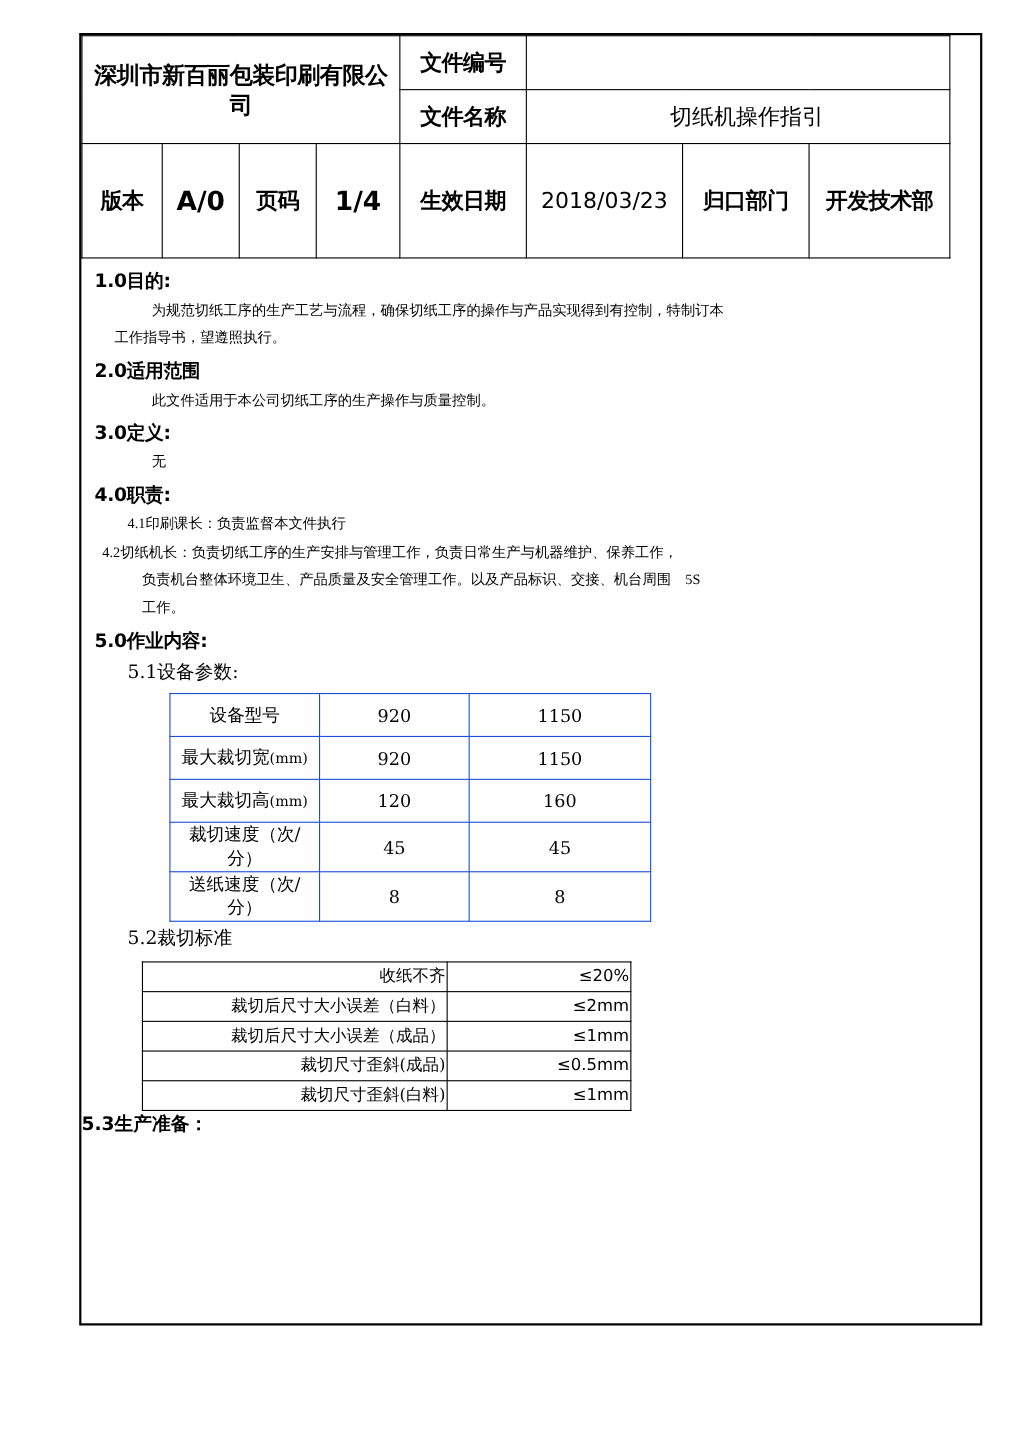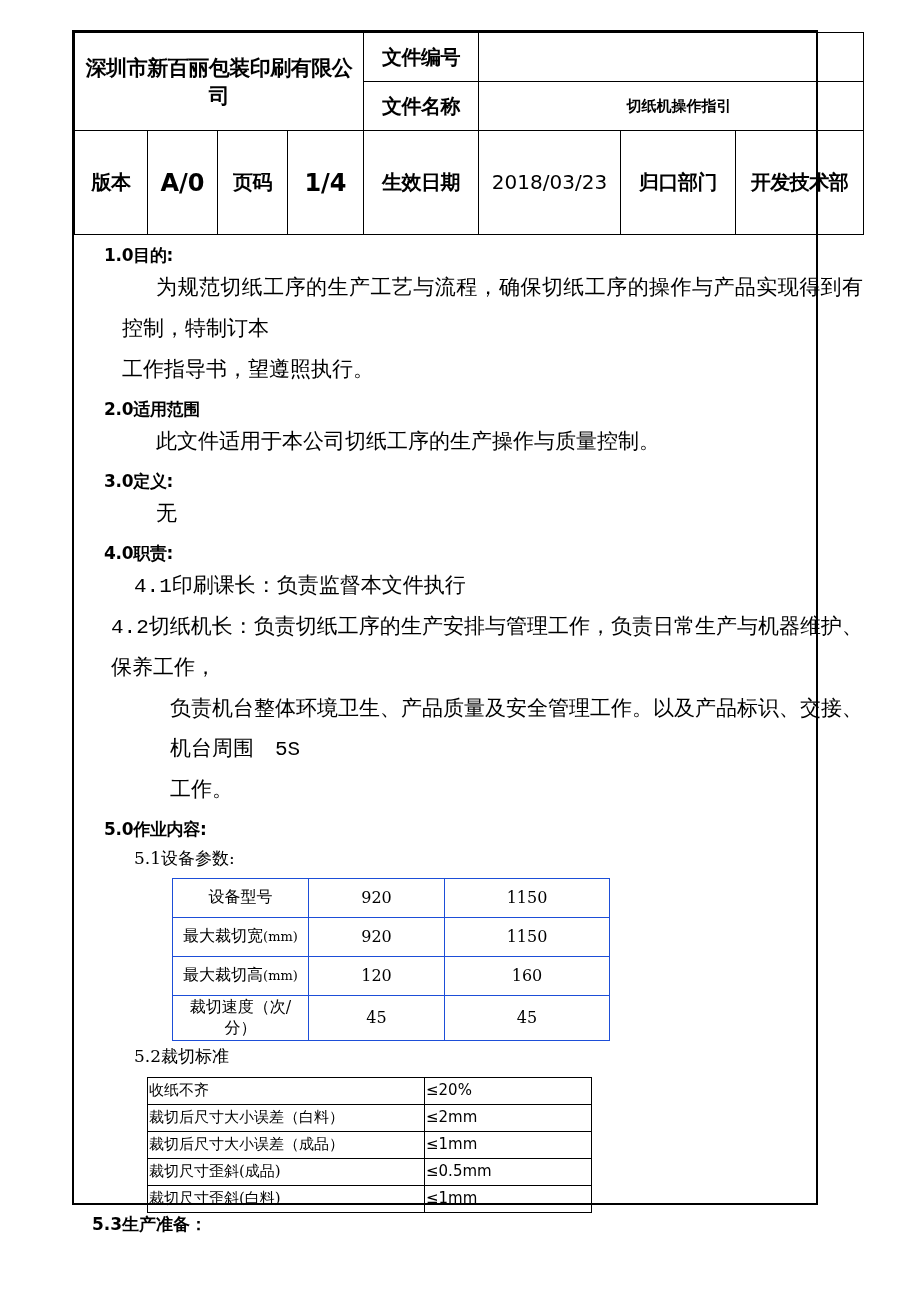--- a/index.html
+++ b/index.html
@@ -21,21 +21,21 @@
     height: 1302px;
     background: #ffffff;
     overflow: hidden;
   }
 
   
   .doc-frame {
     position: absolute;
     left: 72px;
     top: 30px;
-    width: 746px;
+    width: 821px;
     height: 1175px;
     border: 2px solid #000000;
     box-sizing: border-box;
   }
 
   
   table.hdr {
     border-collapse: collapse;
     table-layout: fixed;
     width: 789px;
@@ -53,72 +53,72 @@
     font-size: 20px;
     letter-spacing: -0.5px;
   }
   .hdr-company {
     font-weight: bold;
     font-size: 21px;
     letter-spacing: -0.5px;
   }
   .hdr-plain {
     font-family: "DejaVu Serif", "Liberation Serif", serif;
-    font-size: 15px;
-    font-weight: bold;
+    font-size: 20px;
+    font-weight: normal;
     text-align: left;
     padding-left: 20px !important;
   }
   .hdr-val {
     font-weight: bold;
     font-size: 24px;
   }
   .hdr-val-wrap {
     font-weight: normal;
     font-size: 20px;
     line-height: 1.45;
     word-break: break-all;
   }
 
   
   .body-area {
     position: absolute;
-    left: 18px;
+    left: 0;
     top: 206px;
     width: 789px;
     padding: 0;
   }
 
   .sec-head {
     font-family: "DejaVu Sans", "Liberation Sans", sans-serif;
     font-weight: bold;
     font-size: 17px;
     margin: 0;
     padding: 6px 0 2px 12px;
     letter-spacing: -0.3px;
   }
   .para {
-    font-family: Liberation Mono, monospace;
-    font-size: 21px;
+    font-family: Liberation Serif, serif;
+    font-size: 13px;
     line-height: 1.95;
     margin: 0;
     padding: 0 18px 0 30px;
     text-align: justify;
   }
   .para.indent { text-indent: 34px; }
   .para.sub {
     padding-left: 42px;
     text-indent: -0px;
   }
   .para.sub-hang {
     padding-left: 19px;
     text-indent: 0;
   }
   .para.sub-cont {
-    padding-left: 78px;
+    padding-left: 55px;
     text-indent: 0;
   }
   .label-53 {
     font-family: "DejaVu Sans", "Liberation Sans", sans-serif;
     font-weight: bold;
     font-size: 17px;
     margin: 0;
   }
   .label-sub {
     font-family: "DejaVu Serif", "Liberation Serif", serif;
@@ -151,21 +151,21 @@
   table.tbl2 {
     border-collapse: collapse;
     table-layout: fixed;
     margin-left: 55px;
     margin-top: 5px;
     width: 444px;
   }
   table.tbl2 td {
     border: 1px solid #000000;
     height: 24px;
-    text-align: left;
+    text-align: right;
     vertical-align: middle;
     font-family: "DejaVu Serif", "Liberation Serif", serif;
     font-size: 15px;
     line-height: 1;
   }
   table.tbl2 td.val {
     font-family: "DejaVu Sans", "Liberation Sans", sans-serif;
     font-size: 15px;
   }
 </style>
@@ -250,20 +250,25 @@
             <tr>
               <td class="unit-cell">最大裁切高<span class="unit">(mm)</span></td>
               <td>120</td>
               <td>160</td>
             </tr>
             <tr>
               <td class="unit-cell">裁切速度（次/分）</td>
               <td>45</td>
               <td>45</td>
             </tr>
+            <tr>
+              <td class="unit-cell">送纸速度（次/分）</td>
+              <td>8</td>
+              <td>8</td>
+            </tr>
           </tbody>
       </table>
 
       <div class="label-sub">5.2裁切标准</div>
 
       <table class="tbl2">
         <colgroup>
           <col style="width:277px">
             <col style="width:167px">
         </colgroup>

